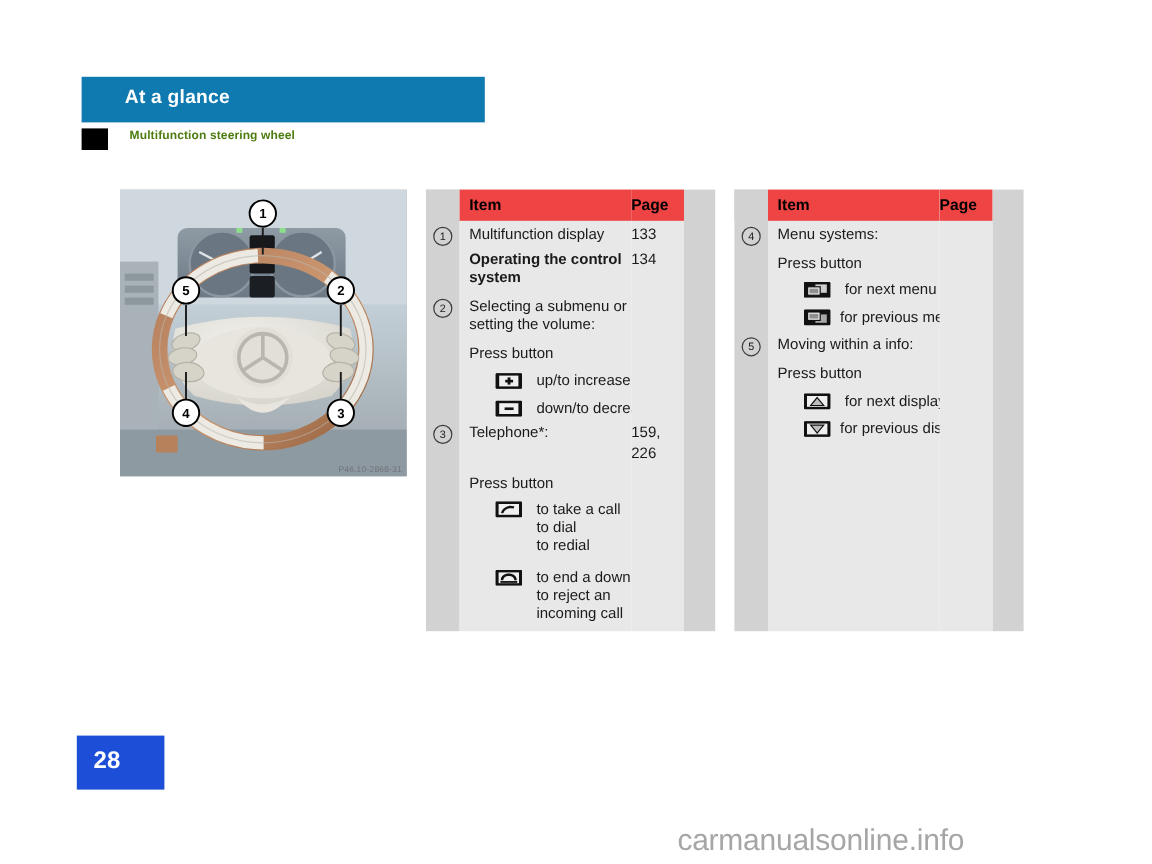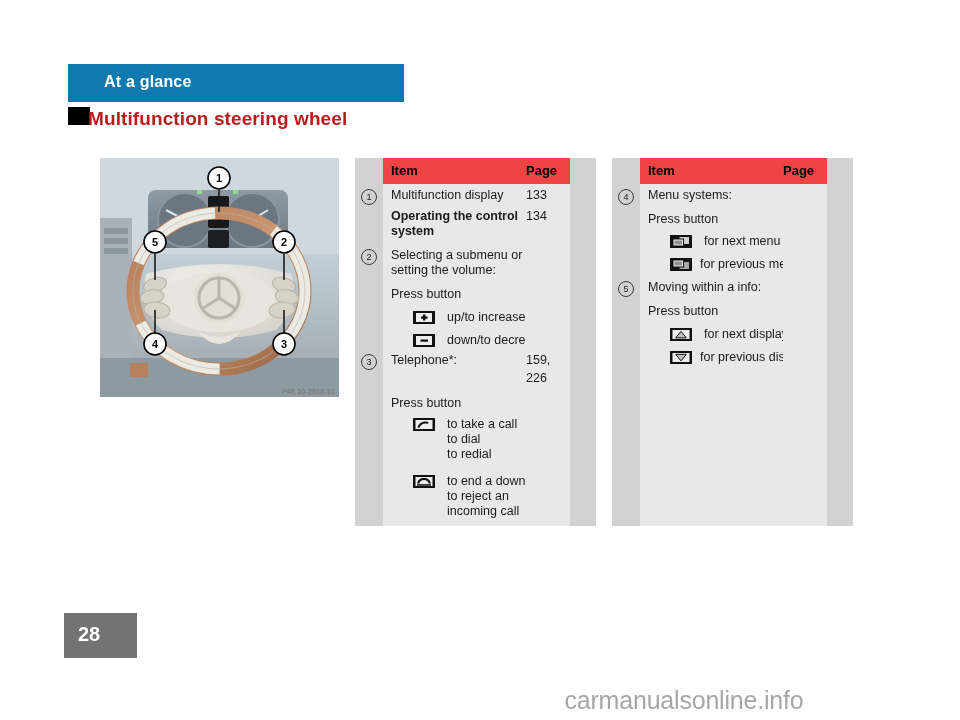--- a/index.html
+++ b/index.html
@@ -37,25 +37,25 @@
   .topic-square {
     position: absolute;
     left: 68px;
     top: 107px;
     width: 22px;
     height: 18px;
     background: #000000;
   }
   .topic-title {
     position: absolute;
-    left: 88px;
+    left: 108px;
     top: 108px;
-    font-size: 19px;
+    font-size: 10px;
     font-weight: bold;
-    color: #b91c1c;
+    color: #4d7c0f;
     letter-spacing: 0.1px;
   }
 
   
   .figure {
     position: absolute;
     left: 100px;
     top: 158px;
     width: 239px;
     height: 239px;
@@ -169,21 +169,21 @@
   }
   .ic-label.tight { left: 60px; }
 
   
   .page-badge {
     position: absolute;
     left: 64px;
     top: 613px;
     width: 73px;
     height: 45px;
-    background: #737373;
+    background: #1d4ed8;
   }
   .page-badge span {
     position: absolute;
     left: 14px;
     top: 10px;
     color: #ffffff;
     font-size: 20px;
     font-weight: bold;
   }
   .watermark {

